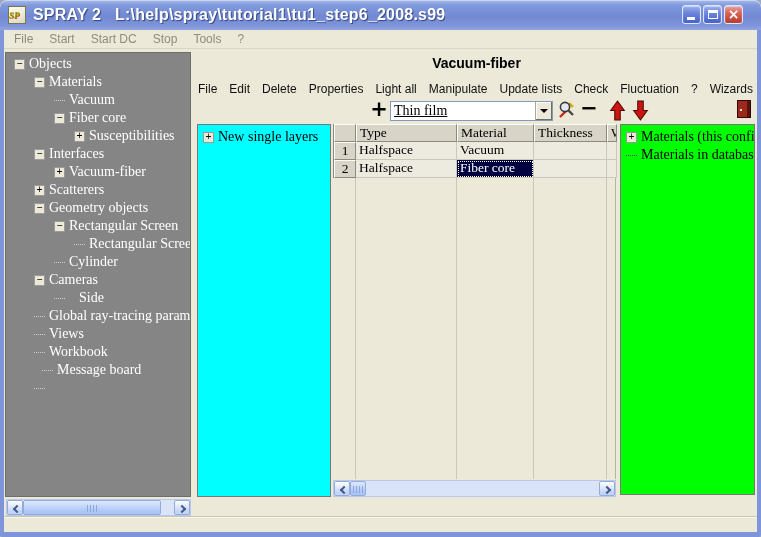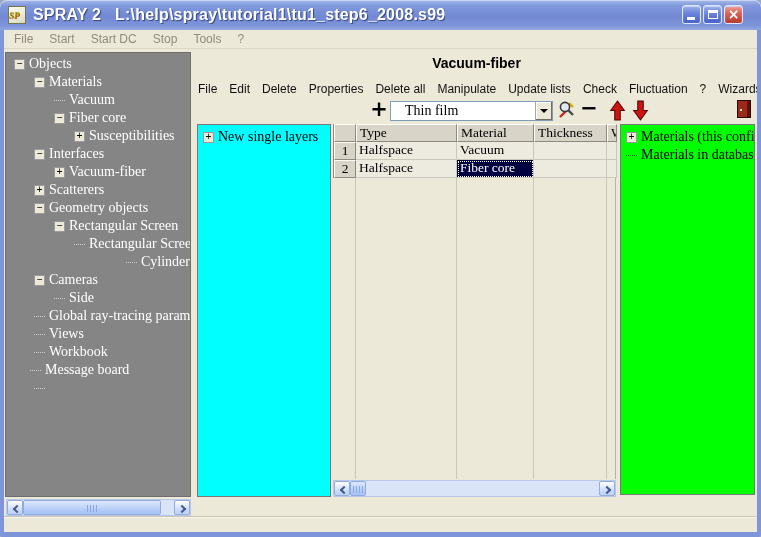--- a/index.html
+++ b/index.html
@@ -96,22 +96,22 @@
     display:flex;align-items:center;gap:12px;font-size:12px;color:#111;
     white-space:nowrap;overflow:hidden;
   }
   
   .tb-plus{position:absolute;left:369px;top:99px;width:20px;height:22px;
     font:bold 21px/20px "DejaVu Sans",sans-serif;text-align:center;color:#000;}
   .combo{
     position:absolute;left:390px;top:101px;width:163px;height:20px;
     background:#fff;border:1px solid #7f9db9;box-sizing:border-box;display:flex;
   }
-  .combo-text{flex:1 1 auto;font:14px/18px "Liberation Serif",serif;padding-left:14px;
-    white-space:nowrap;overflow:hidden;color:#000;}
+  .combo-text{flex:1 1 auto;font:14px/18px "Liberation Serif",serif;padding-left:3px;
+    white-space:nowrap;overflow:hidden;color:#000;text-decoration:underline;}
   .combo-btn{flex:0 0 16px;background:#ece9d8;border-left:1px solid #aca899;
     box-shadow:inset -1px -1px 0 #716f64, inset 1px 1px 0 #fff;position:relative;}
   .combo-btn::after{content:"";position:absolute;left:4px;top:7px;
     border-left:4px solid transparent;border-right:4px solid transparent;border-top:4px solid #000;}
   .tb-icon{position:absolute;top:100px;}
   .tb-minus{position:absolute;left:580px;top:99px;width:18px;height:22px;
     font:bold 21px/18px "DejaVu Sans",sans-serif;text-align:center;color:#000;}
   .door-icon{position:absolute;left:737px;top:100px;width:14px;height:18px;
     background:linear-gradient(90deg,#9c2a1c 0 9px,#5c120a 9px);border:1px solid #2e0804;box-sizing:border-box;}
   .door-icon::after{content:"";position:absolute;left:2px;top:8px;width:2px;height:2px;background:#f4e6b0;}
@@ -215,66 +215,66 @@
         <span class="tree-label">Geometry objects</span>
       </div>
       <div class="tree-row" style="padding-left: 48px;">
         <span class="expander">−</span>
         <span class="tree-label">Rectangular Screen</span>
       </div>
       <div class="tree-row" style="padding-left: 68px;">
         <span class="leaf-dash"></span>
         <span class="tree-label">Rectangular Screen</span>
       </div>
-      <div class="tree-row" style=" justify-content: flex-end;">
+      <div class="tree-row" style="padding-left: 48px;">
         <span class="leaf-dash"></span>
         <span class="tree-label">Cylinder</span>
       </div>
       <div class="tree-row" style="padding-left: 28px;">
         <span class="expander">−</span>
         <span class="tree-label">Cameras</span>
       </div>
-      <div class="tree-row" style="padding-left: 48px;">
+      <div class="tree-row" style="padding-left: 48px; gap: 10px;">
         <span class="leaf-dash"></span>
         <span class="tree-label">Side</span>
       </div>
       <div class="tree-row" style="padding-left: 28px;">
         <span class="leaf-dash"></span>
         <span class="tree-label">Global ray-tracing paramete</span>
       </div>
       <div class="tree-row" style="padding-left: 28px;">
         <span class="leaf-dash"></span>
         <span class="tree-label">Views</span>
       </div>
       <div class="tree-row" style="padding-left: 28px;">
         <span class="leaf-dash"></span>
         <span class="tree-label">Workbook</span>
       </div>
-      <div class="tree-row" style="padding-left: 24px;">
+      <div class="tree-row" style="padding-left: 36px;">
         <span class="leaf-dash"></span>
         <span class="tree-label">Message board</span>
       </div>
       <div class="tree-row" style="padding-left: 28px;">
         <span class="leaf-dash"></span>
       </div>
     </div>
   <div class="xp-scroll" style="left:6px;top:499px;width:185px;">
     <div class="xp-btn left"></div>
     <div class="xp-thumb" style="flex:0 0 138px;"></div>
     <div class="xp-track"></div>
     <div class="xp-btn right"></div>
   </div>
 
   <div class="editor-title">Vacuum-fiber</div>
   <div class="menubar2" id="editor-menu">
       <span class="menu-item">File</span>
       <span class="menu-item">Edit</span>
       <span class="menu-item">Delete</span>
       <span class="menu-item">Properties</span>
-      <span class="menu-item">Delete all</span>
+      <span class="menu-item">Light all</span>
       <span class="menu-item">Manipulate</span>
       <span class="menu-item">Update lists</span>
       <span class="menu-item">Check</span>
       <span class="menu-item">Fluctuation</span>
       <span class="menu-item">?</span>
       <span class="menu-item">Wizards</span>
     </div>
 
   <div class="tb-plus">+</div>
   <div class="combo">

